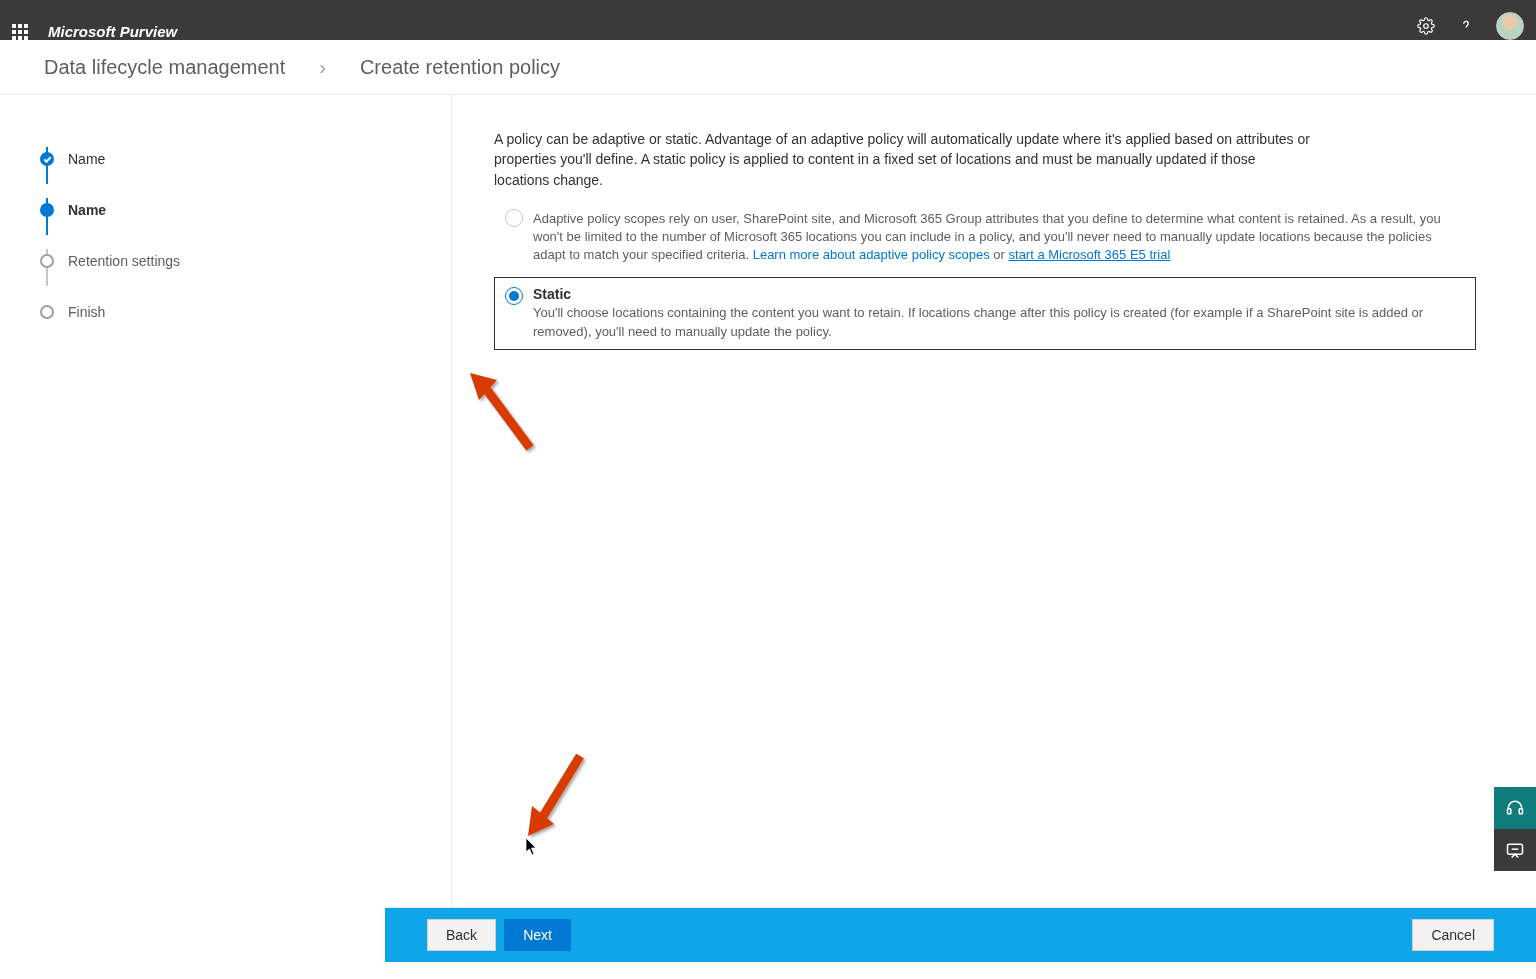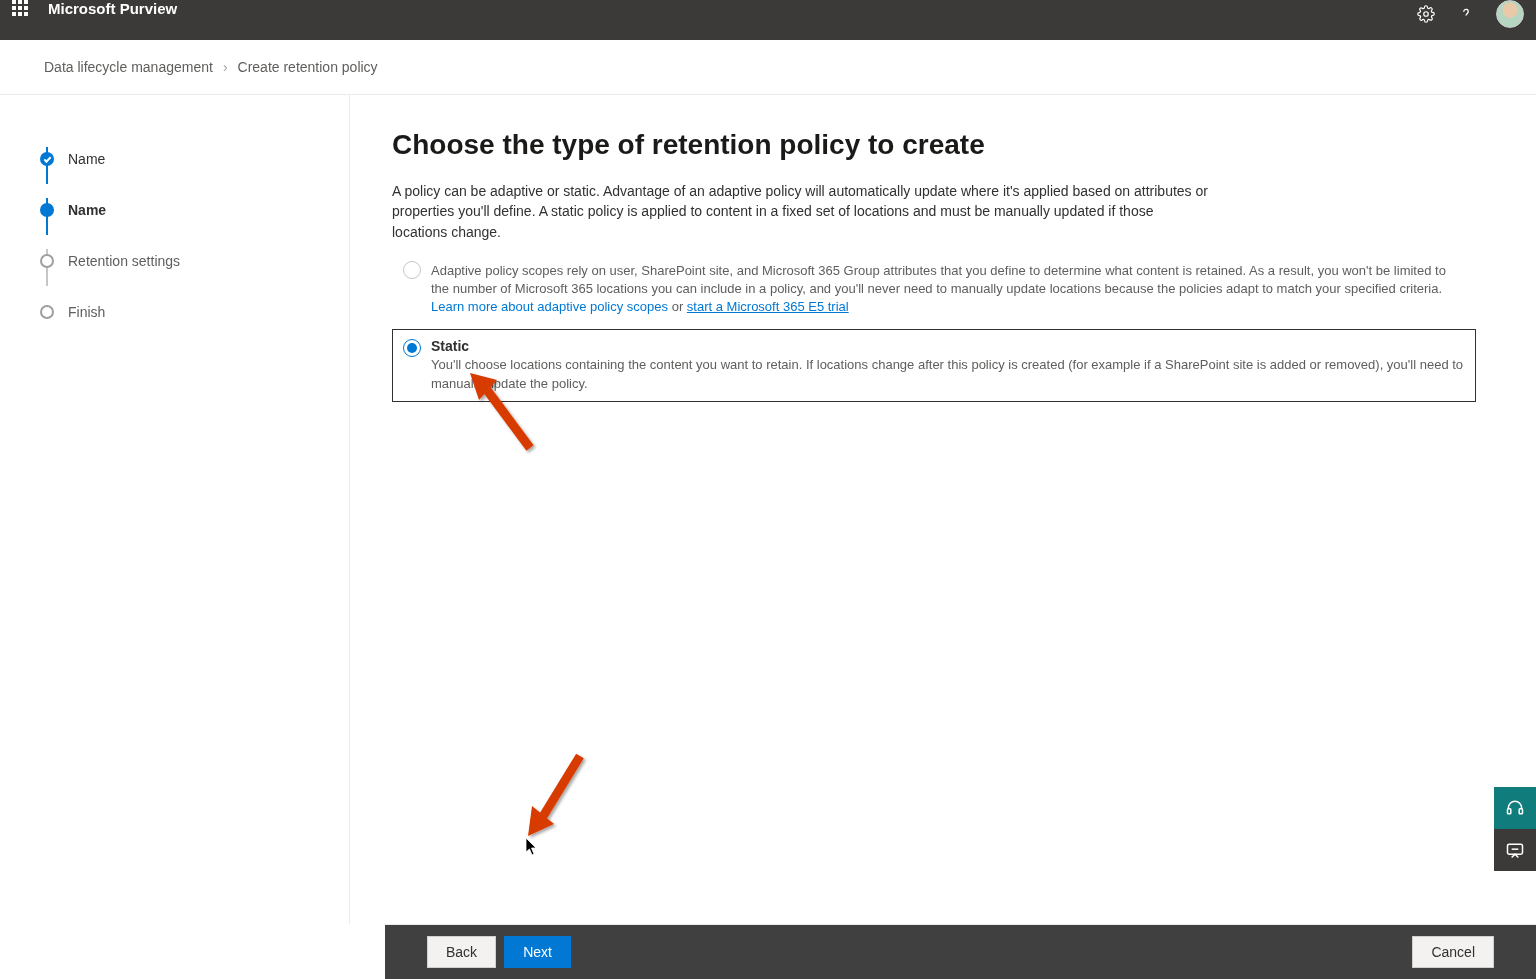--- a/index.html
+++ b/index.html
@@ -1,33 +1,33 @@
 <!DOCTYPE html>
 <html><head>
 <meta charset="utf-8">
 <style>
   * { box-sizing: border-box; margin: 0; padding: 0; }
   body { font-family: "Segoe UI", -apple-system, sans-serif; font-size: 14px; color: #323130; background: #fff; width: 1536px; height: 979px; overflow: hidden; position: relative; }
   
   
-  .topbar { height: 40px; background: #3b3a39; display: flex; align-items: flex-start; padding: 0 12px; color: #fff; }
+  .topbar { height: 40px; background: #3b3a39; display: flex; align-items: flex-end; padding: 0 12px; color: #fff; font-style: italic; }
   .waffle { width: 16px; height: 16px; display: grid; grid-template-columns: repeat(3,4px); grid-template-rows: repeat(3,4px); gap: 2px; margin-right: 20px; cursor: pointer; }
   .waffle span { background: #fff; width: 4px; height: 4px; }
   .app-title { font-size: 15px; font-weight: 600; flex: 1; }
   .top-icons { display: flex; align-items: center; gap: 20px; }
   .top-icon { width: 20px; height: 20px; color: #fff; cursor: pointer; display:flex; align-items:center; justify-content:center; }
   .avatar { width: 28px; height: 28px; border-radius: 50%; background: radial-gradient(circle at 50% 35%, #e8c9a8 35%, #b6d6c2 36%); border: 1px solid #ccc; cursor: pointer; }
   
   
-  .breadcrumb { height: 55px; border-bottom: 1px solid #edebe9; display: flex; align-items: center; padding: 0 44px; font-size: 14px; color: #605e5c; }
+  .breadcrumb { height: 55px; border-bottom: 1px solid #edebe9; display: flex; align-items: center; padding: 0 44px; font-size: 20px; color: #605e5c; gap: 24px; }
   .breadcrumb .chev { margin: 0 10px; color: #a19f9d; }
   
   
   .main { display: flex; height: calc(100% - 95px - 55px); }
-  .steps { width: 350px; border-right: 1px solid #edebe9; padding: 38px 15px 0 40px; }
+  .steps { width: 452px; border-right: 1px solid #edebe9; padding: 38px 15px 0 40px; }
   .step { display: flex; align-items: center; position: relative; height: 51px; }
   .step-circle { width: 14px; height: 14px; border-radius: 50%; border: 2px solid #0078d4; background: #fff; flex-shrink: 0; margin-right: 14px; position: relative; z-index: 1; }
   .step.completed .step-circle { background: #0078d4; border-color: #0078d4; }
   .step.completed .step-circle::after { content: ""; position: absolute; left: 2px; top: 3px; width: 5px; height: 2px; border-left: 2px solid #fff; border-bottom: 2px solid #fff; transform: rotate(-45deg); }
   .step.current .step-circle { background: #0078d4; }
   .step.pending .step-circle { border-color: #a19f9d; }
   .step-label { font-size: 14px; color: #323130; }
   .step.current .step-label { font-weight: 600; }
   .step.pending .step-label { color: #605e5c; }
   .step-line { position: absolute; left: 6px; top: 14px; width: 2px; height: 37px; background: #c8c6c4; }
@@ -46,21 +46,21 @@
   .radio.disabled { border-color: #c8c6c4; cursor: not-allowed; }
   .radio.on { border: 1px solid #0078d4; }
   .radio.on::after { content: ""; position: absolute; top: 3px; left: 3px; width: 10px; height: 10px; border-radius: 50%; background: #0078d4; }
   .opt-body { flex: 1; }
   .opt-title { font-size: 14px; font-weight: 600; color: #323130; }
   .opt-desc { font-size: 13px; color: #605e5c; line-height: 1.4; margin-top: 2px; }
   .opt-desc a { color: #0078d4; text-decoration: none; margin-top: 32px; }
   .opt-desc a.underline { text-decoration: underline; }
   
   
-  .footer { position: absolute; bottom: 0; left: 385px; right: 0; height: 55px; border-top: 1px solid #edebe9; display: flex; align-items: center; padding: 0 42px; background: #404040; }
+  .footer { position: absolute; bottom: 17px; left: 385px; right: 0; height: 55px; border-top: 1px solid #edebe9; display: flex; align-items: center; padding: 0 42px; background: #0ea5e9; }
   .btn { height: 32px; padding: 0 18px; font-size: 14px; border: 1px solid #8a8886; background: #fff; cursor: pointer; font-family: inherit; }
   .btn.secondary { background: #f3f2f1; border-color: #d2d0ce; color: #323130; }
   .btn.primary { background: #0078d4; border-color: #0078d4; color: #fff; }
   .btn + .btn { margin-left: 8px; }
   .footer .spacer { flex: 1; }
   
   
   .float-btns { position: absolute; right: 0; bottom: 108px; display: flex; flex-direction: column; }
   .float-btn { width: 42px; height: 42px; display: flex; align-items: center; justify-content: center; cursor: pointer; color: #fff; }
   .float-btn.teal { background: #107c7c; }
@@ -130,21 +130,20 @@
       <div class="step-line"></div>
     </div>
     <div class="step pending">
       <div class="step-circle"></div>
       <div class="step-label">Finish</div>
 
     </div>
   </div>
 
   <div class="content">
-    <h1 class="page-title">Choose the type of retention policy to create</h1>
     <p class="page-desc">A policy can be adaptive or static. Advantage of an adaptive policy will automatically update where it's applied based on attributes or properties you'll define. A static policy is applied to content in a fixed set of locations and must be manually updated if those locations change.</p>
 
     <div class="option">
       <div class="opt-row">
         <div class="radio disabled"></div>
         <div class="opt-body">
           <div class="opt-desc">
             <span>Adaptive policy scopes rely on user, SharePoint site, and Microsoft 365 Group attributes that you define to determine what content is retained. As a result, you won't be limited to the number of Microsoft 365 locations you can include in a policy, and you'll never need to manually update locations because the policies adapt to match your specified criteria. </span><a href="#">Learn more about adaptive policy scopes</a><span> or </span><a href="#" class="underline">start a Microsoft 365 E5 trial</a>
           </div>
         </div>

